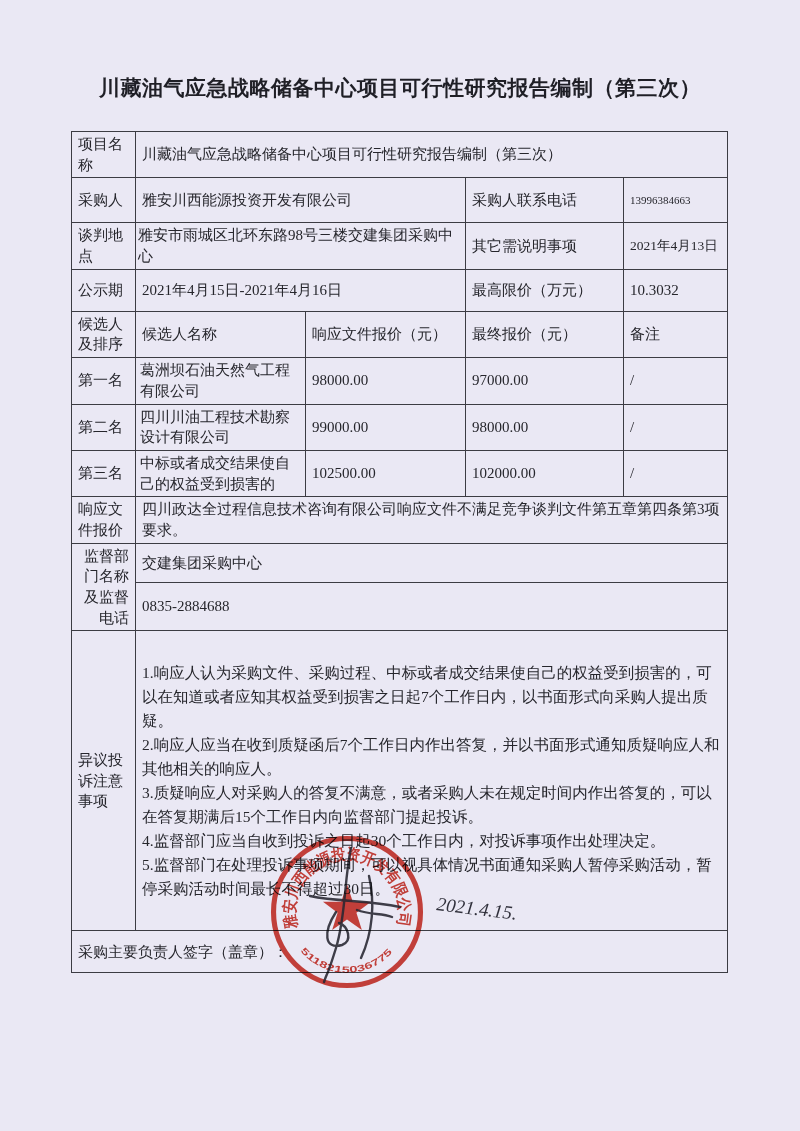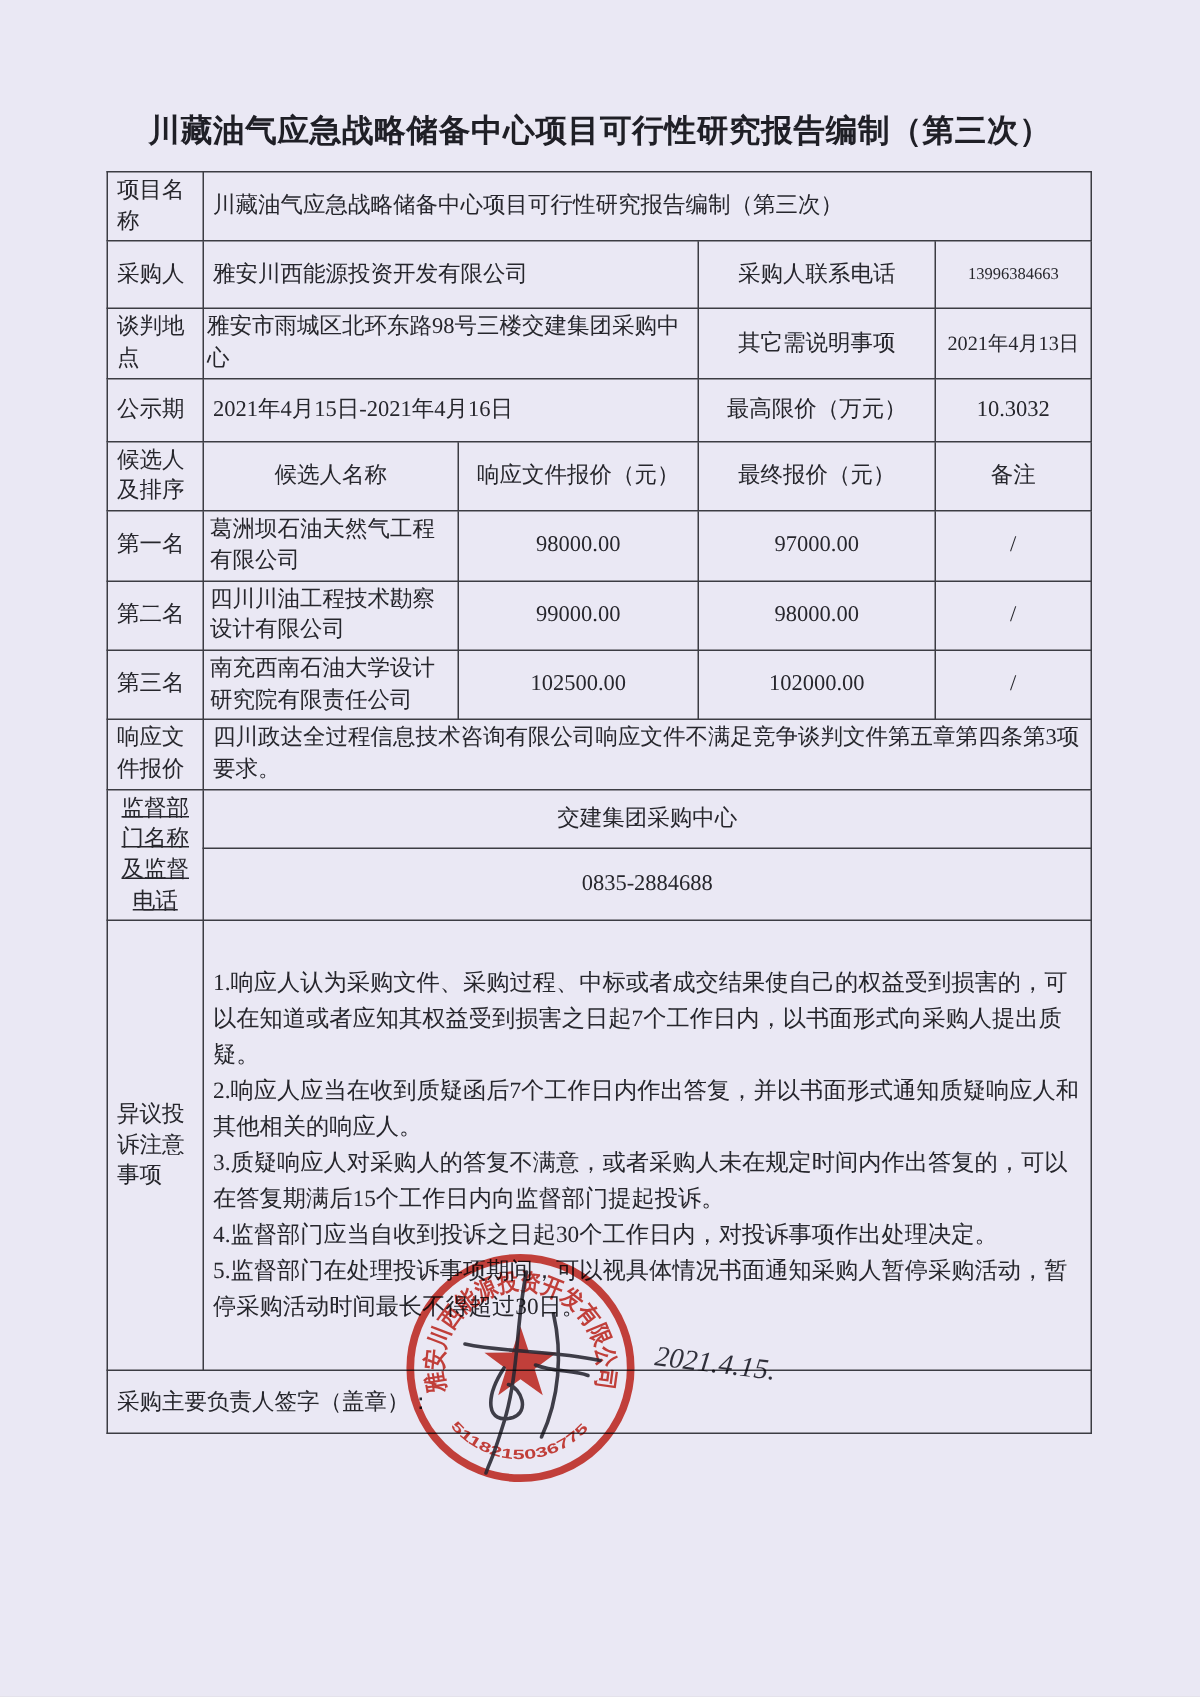--- a/index.html
+++ b/index.html
@@ -19,37 +19,37 @@
     text-align:center;
     font-family:"Liberation Sans","DejaVu Sans",sans-serif;
     font-weight:700;
     font-size:21px;
     line-height:1.35;
     color:#1f1f26;
     letter-spacing:0.5px;
   }
   table.doc{
     position:absolute;
-    left:71px;top:114px;
+    left:71px;top:131px;
     width:656px;
     border-collapse:collapse;
     table-layout:fixed;
   }
   table.doc td{
     border:1.6px solid #3c3c43;
     padding:2px 6px;
     font-size:15px;
     line-height:1.38;
     vertical-align:middle;
     word-break:break-all;
     overflow:hidden;
   }
   td.lbl{font-size:14px;padding:2px 3px;line-height:1.35;}
-  td.ctr{text-align:center;}
-  td.lblc{font-size:14px;padding:2px 3px;text-align:center;line-height:1.4;text-decoration:underline;}
+  td.ctr{text-align:left;}
+  td.lblc{font-size:14px;padding:2px 3px;text-align:right;line-height:1.4;}
   .objection p{margin:0;font-size:15.5px;line-height:1.55;}
   .sig-cell{font-size:15.5px;padding-left:6px;}
   .stamp-overlay{
     position:absolute;
     left:240px;top:818px;
     width:330px;height:210px;
     pointer-events:none;
     mix-blend-mode:multiply;
   }
 </style>
@@ -109,21 +109,21 @@
       </tr>
       <tr style="height:42px">
         <td class="lbl">第二名</td>
         <td style="padding:2px 4px">四川川油工程技术勘察设计有限公司</td>
         <td class="ctr">99000.00</td>
         <td class="ctr">98000.00</td>
         <td class="ctr">/</td>
       </tr>
       <tr style="height:41px">
         <td class="lbl">第三名</td>
-        <td style="padding:2px 4px">南充西南石油大学设计研究院有限责任公司</td>
+        <td style="padding:2px 4px">中标或者成交结果使自己的权益受到损害的</td>
         <td class="ctr">102500.00</td>
         <td class="ctr">102000.00</td>
         <td class="ctr">/</td>
       </tr>
       <tr style="height:42px">
         <td class="lbl">响应文件报价</td>
         <td colspan="4">四川政达全过程信息技术咨询有限公司响应文件不满足竞争谈判文件第五章第四条第3项要求。</td>
       </tr>
       <tr style="height:33px">
         <td class="lblc" rowspan="2">监督部门名称及监督电话</td>

